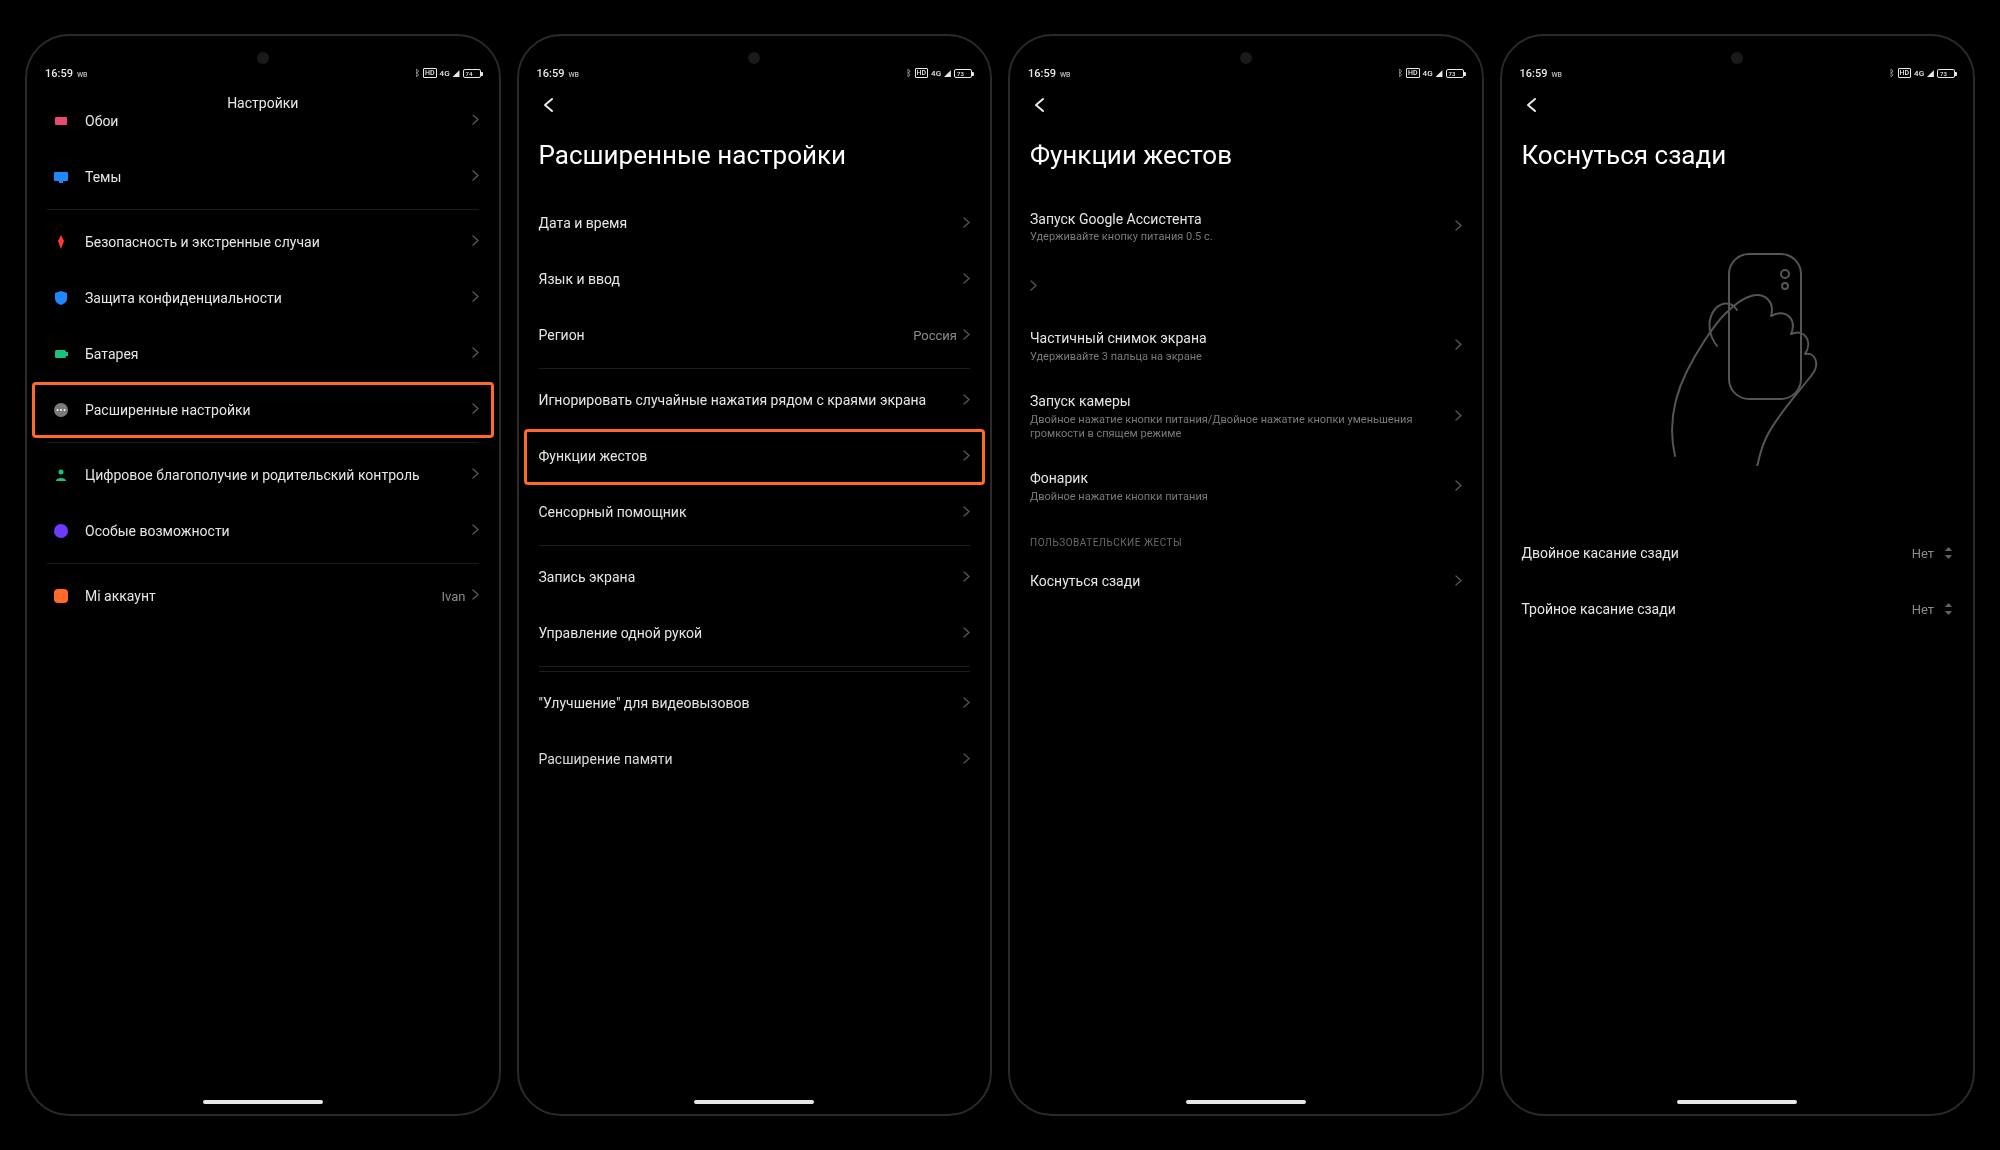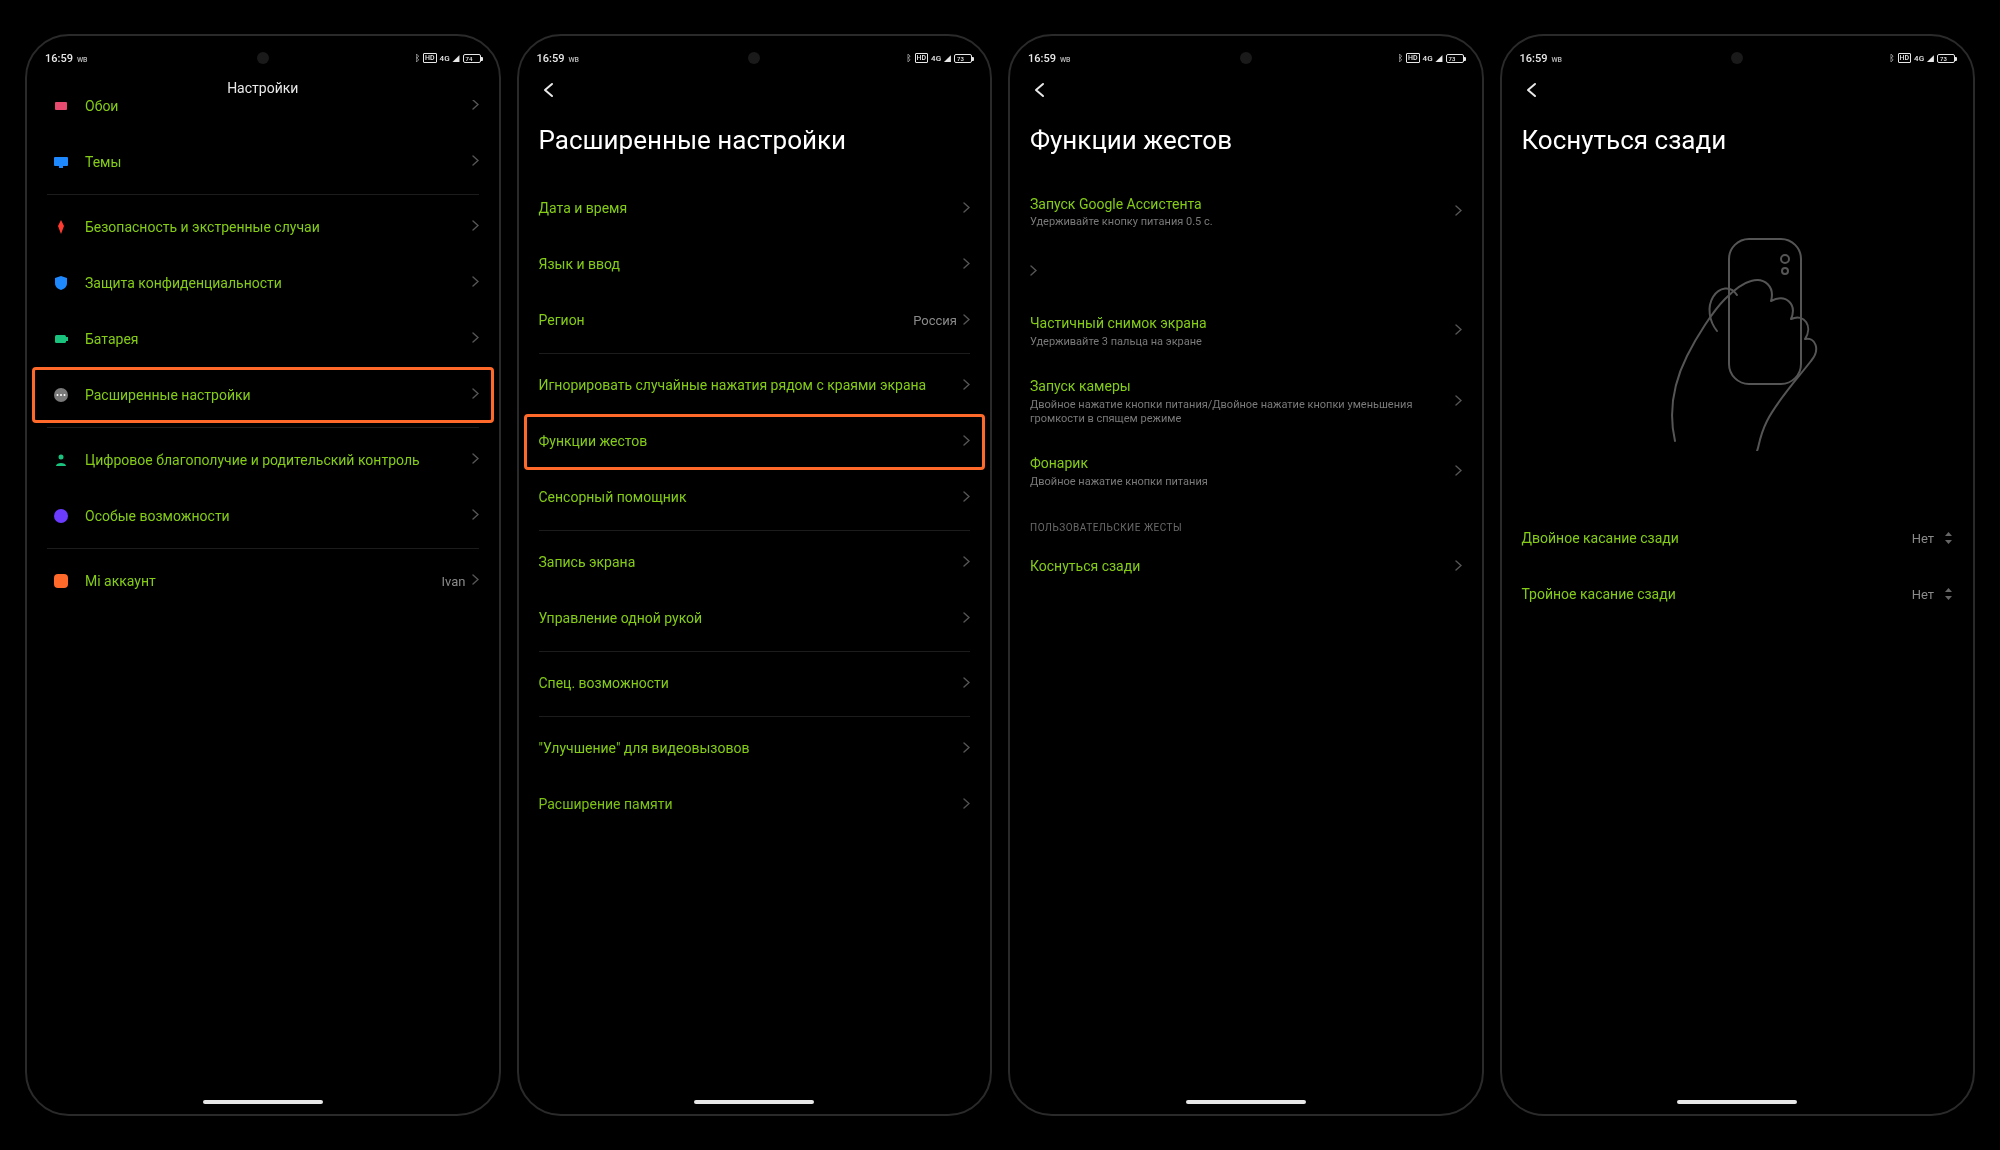--- a/index.html
+++ b/index.html
@@ -28,20 +28,21 @@
   .statusbar {
     height: 36px;
     display: flex;
     align-items: center;
     justify-content: space-between;
     padding: 8px 18px 0;
     font-size: 11px;
     color: #e8e8e8;
     font-weight: 500;
     flex-shrink: 0;
+    margin-top: 15px;
   }
   .statusbar .left { display: flex; align-items: baseline; gap: 4px; }
   .statusbar .right { display: flex; align-items: center; gap: 3px; font-size: 9px; }
   .statusbar .wb { font-size: 7px; opacity: .8; }
   .battery-icon {
     width: 18px; height: 9px;
     border: 1px solid #e8e8e8;
     border-radius: 2px;
     position: relative;
     display: flex;
@@ -96,21 +97,21 @@
   }
   .list-item .icon-slot {
     width: 28px;
     display: flex;
     align-items: center;
     justify-content: center;
     margin-right: 10px;
     flex-shrink: 0;
   }
   .list-item .text-slot { flex: 1; min-width: 0; }
-  .list-item .label { font-size: 14px; line-height: 1.35; color: #84cc16; }
+  .list-item .label { font-size: 14px; line-height: 1.35; color: #e5e5e5; }
   .list-item .sublabel { font-size: 11px; color: #7a7a7a; margin-top: 2px; line-height: 1.3; }
   .list-item .value { font-size: 13px; color: #8a8a8a; margin-right: 6px; }
   .chevron { color: #555; font-size: 12px; flex-shrink: 0; }
   .updown { color: #666; font-size: 11px; margin-left: 4px; flex-shrink: 0; line-height: .6; }
   .divider { height: 1px; background: #1c1c1c; margin: 4px 12px; }
   .section-label {
     padding: 18px 12px 6px;
     font-size: 10px;
     color: #6a6a6a;
     letter-spacing: .5px;
@@ -389,28 +390,20 @@
         </div>
         <div class="list-item">
           <div class="text-slot">
             <div class="label">Управление одной рукой</div>
           </div>
           <div class="chevron"><svg width="7" height="11" viewBox="0 0 7 11">
               <path d="M1 1 L6 5.5 L1 10" stroke="#555" stroke-width="1.4" fill="none" stroke-linecap="round"></path>
             </svg></div>
         </div>
         <div class="divider"></div>
-        <div class="list-item">
-          <div class="text-slot">
-            <div class="label">Спец. возможности</div>
-          </div>
-          <div class="chevron"><svg width="7" height="11" viewBox="0 0 7 11">
-              <path d="M1 1 L6 5.5 L1 10" stroke="#555" stroke-width="1.4" fill="none" stroke-linecap="round"></path>
-            </svg></div>
-        </div>
         <div class="divider"></div>
         <div class="list-item">
           <div class="text-slot">
             <div class="label">"Улучшение" для видеовызовов</div>
           </div>
           <div class="chevron"><svg width="7" height="11" viewBox="0 0 7 11">
               <path d="M1 1 L6 5.5 L1 10" stroke="#555" stroke-width="1.4" fill="none" stroke-linecap="round"></path>
             </svg></div>
         </div>
         <div class="list-item cropped-bot">

